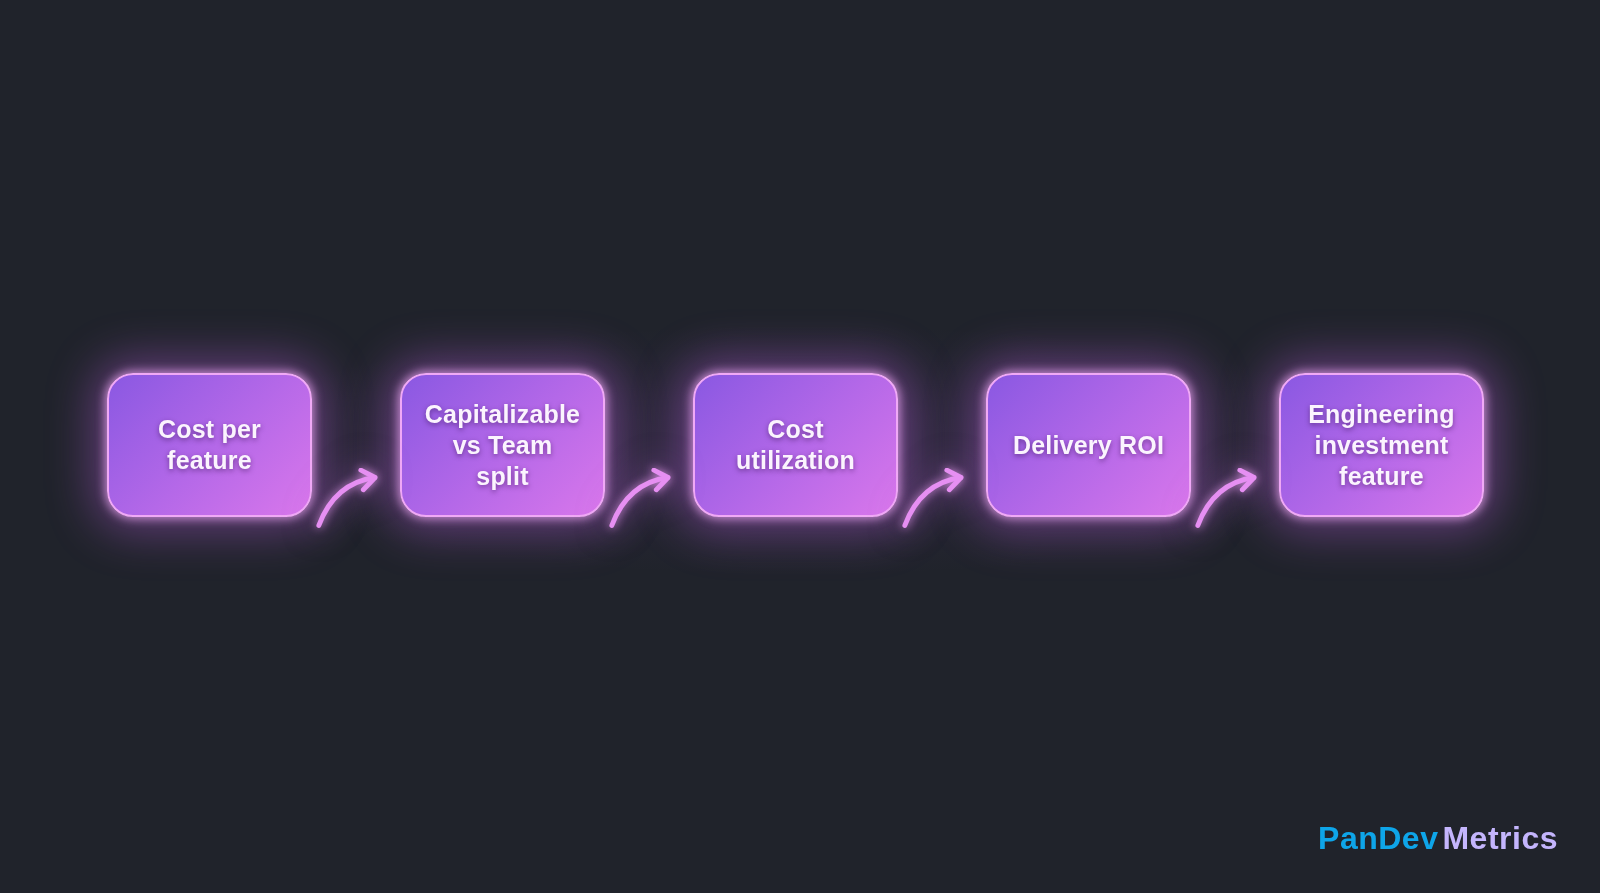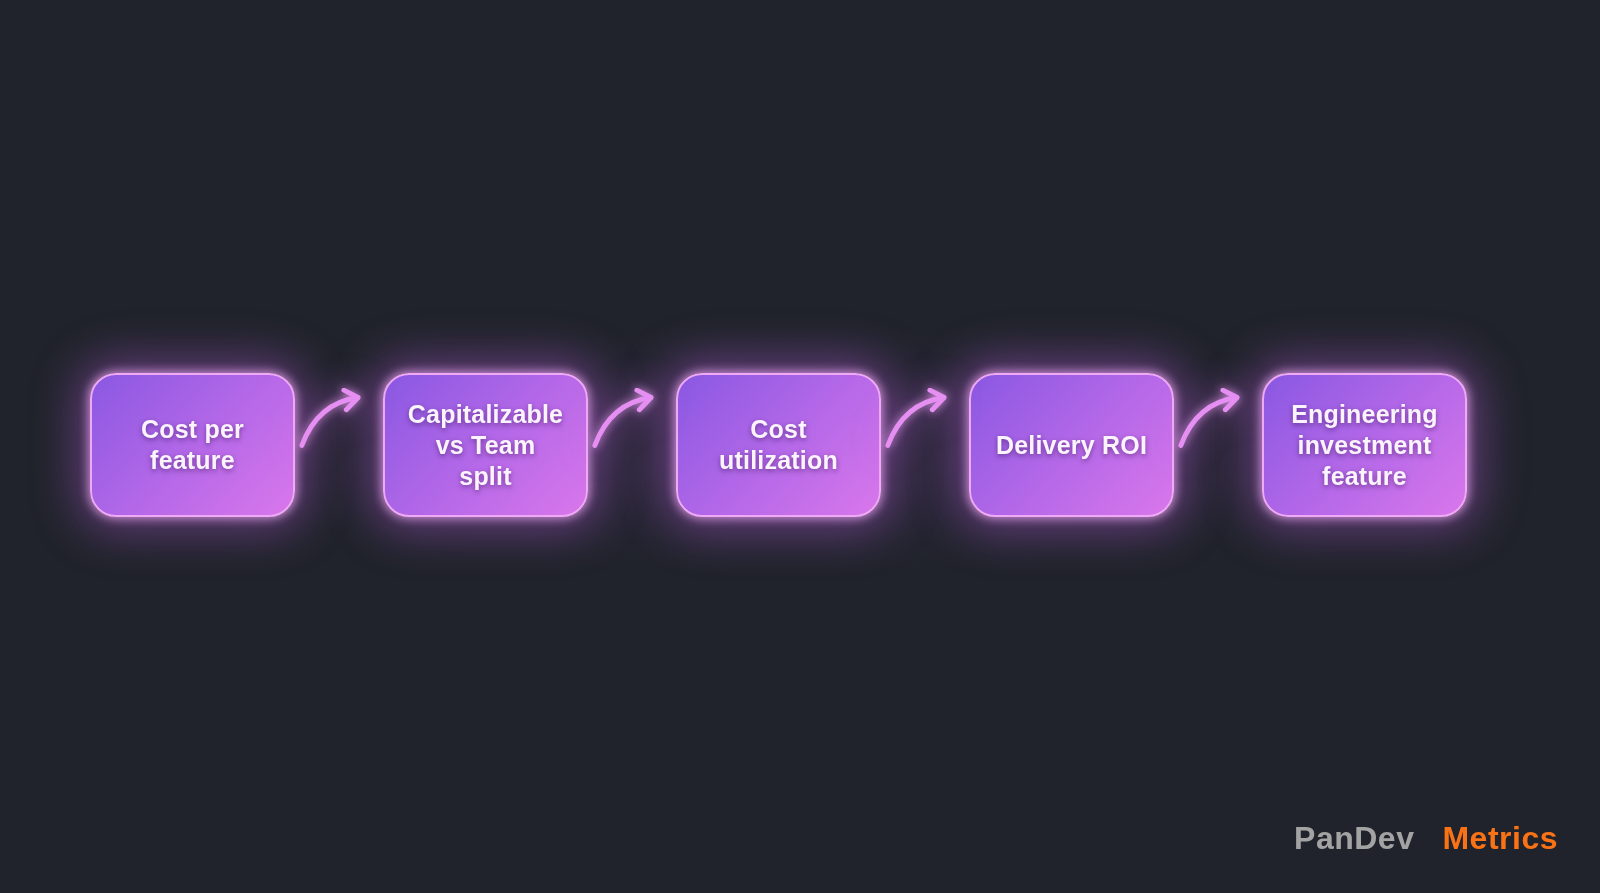--- a/index.html
+++ b/index.html
@@ -18,26 +18,26 @@
     position: absolute;
     left: 0;
     top: 250px;
     width: 1600px;
     height: 400px;
     background: radial-gradient(55% 45% at 50% 50%, rgba(150, 85, 205, 0.10), rgba(150, 85, 205, 0.0) 70%);
     pointer-events: none;
   }
   .flow-row {
     position: absolute;
-    left: 90px;
+    left: 107px;
     top: 373px;
     width: 1200px;
     height: 144px;
     display: flex;
-    align-items: flex-start;
+    align-items: flex-end;
     justify-content: space-between;
   }
   .node {
     flex: none;
     width: 205px;
     height: 144px;
     box-sizing: border-box;
     border-radius: 26px;
     border: 2.5px solid #f0a9f6;
     background: linear-gradient(135deg, #8a58e2 0%, #b468e8 52%, #d977eb 100%);
@@ -77,25 +77,25 @@
   .brand {
     position: absolute;
     right: 42px;
     bottom: 36px;
     font-size: 32px;
     font-weight: 700;
     letter-spacing: 0.5px;
     white-space: nowrap;
   }
   .brand-primary {
-    color: #a3a3a3;
+    color: #0ea5e9;
   }
   .brand-secondary {
-    color: #f97316;
-    margin-left: 28px;
+    color: #c4b5fd;
+    margin-left: 4px;
   }
 </style>
 </head>
 <body>
 
 <div class="ambient-glow"></div>
 
 <div class="flow-row">
 
   <div class="node">

